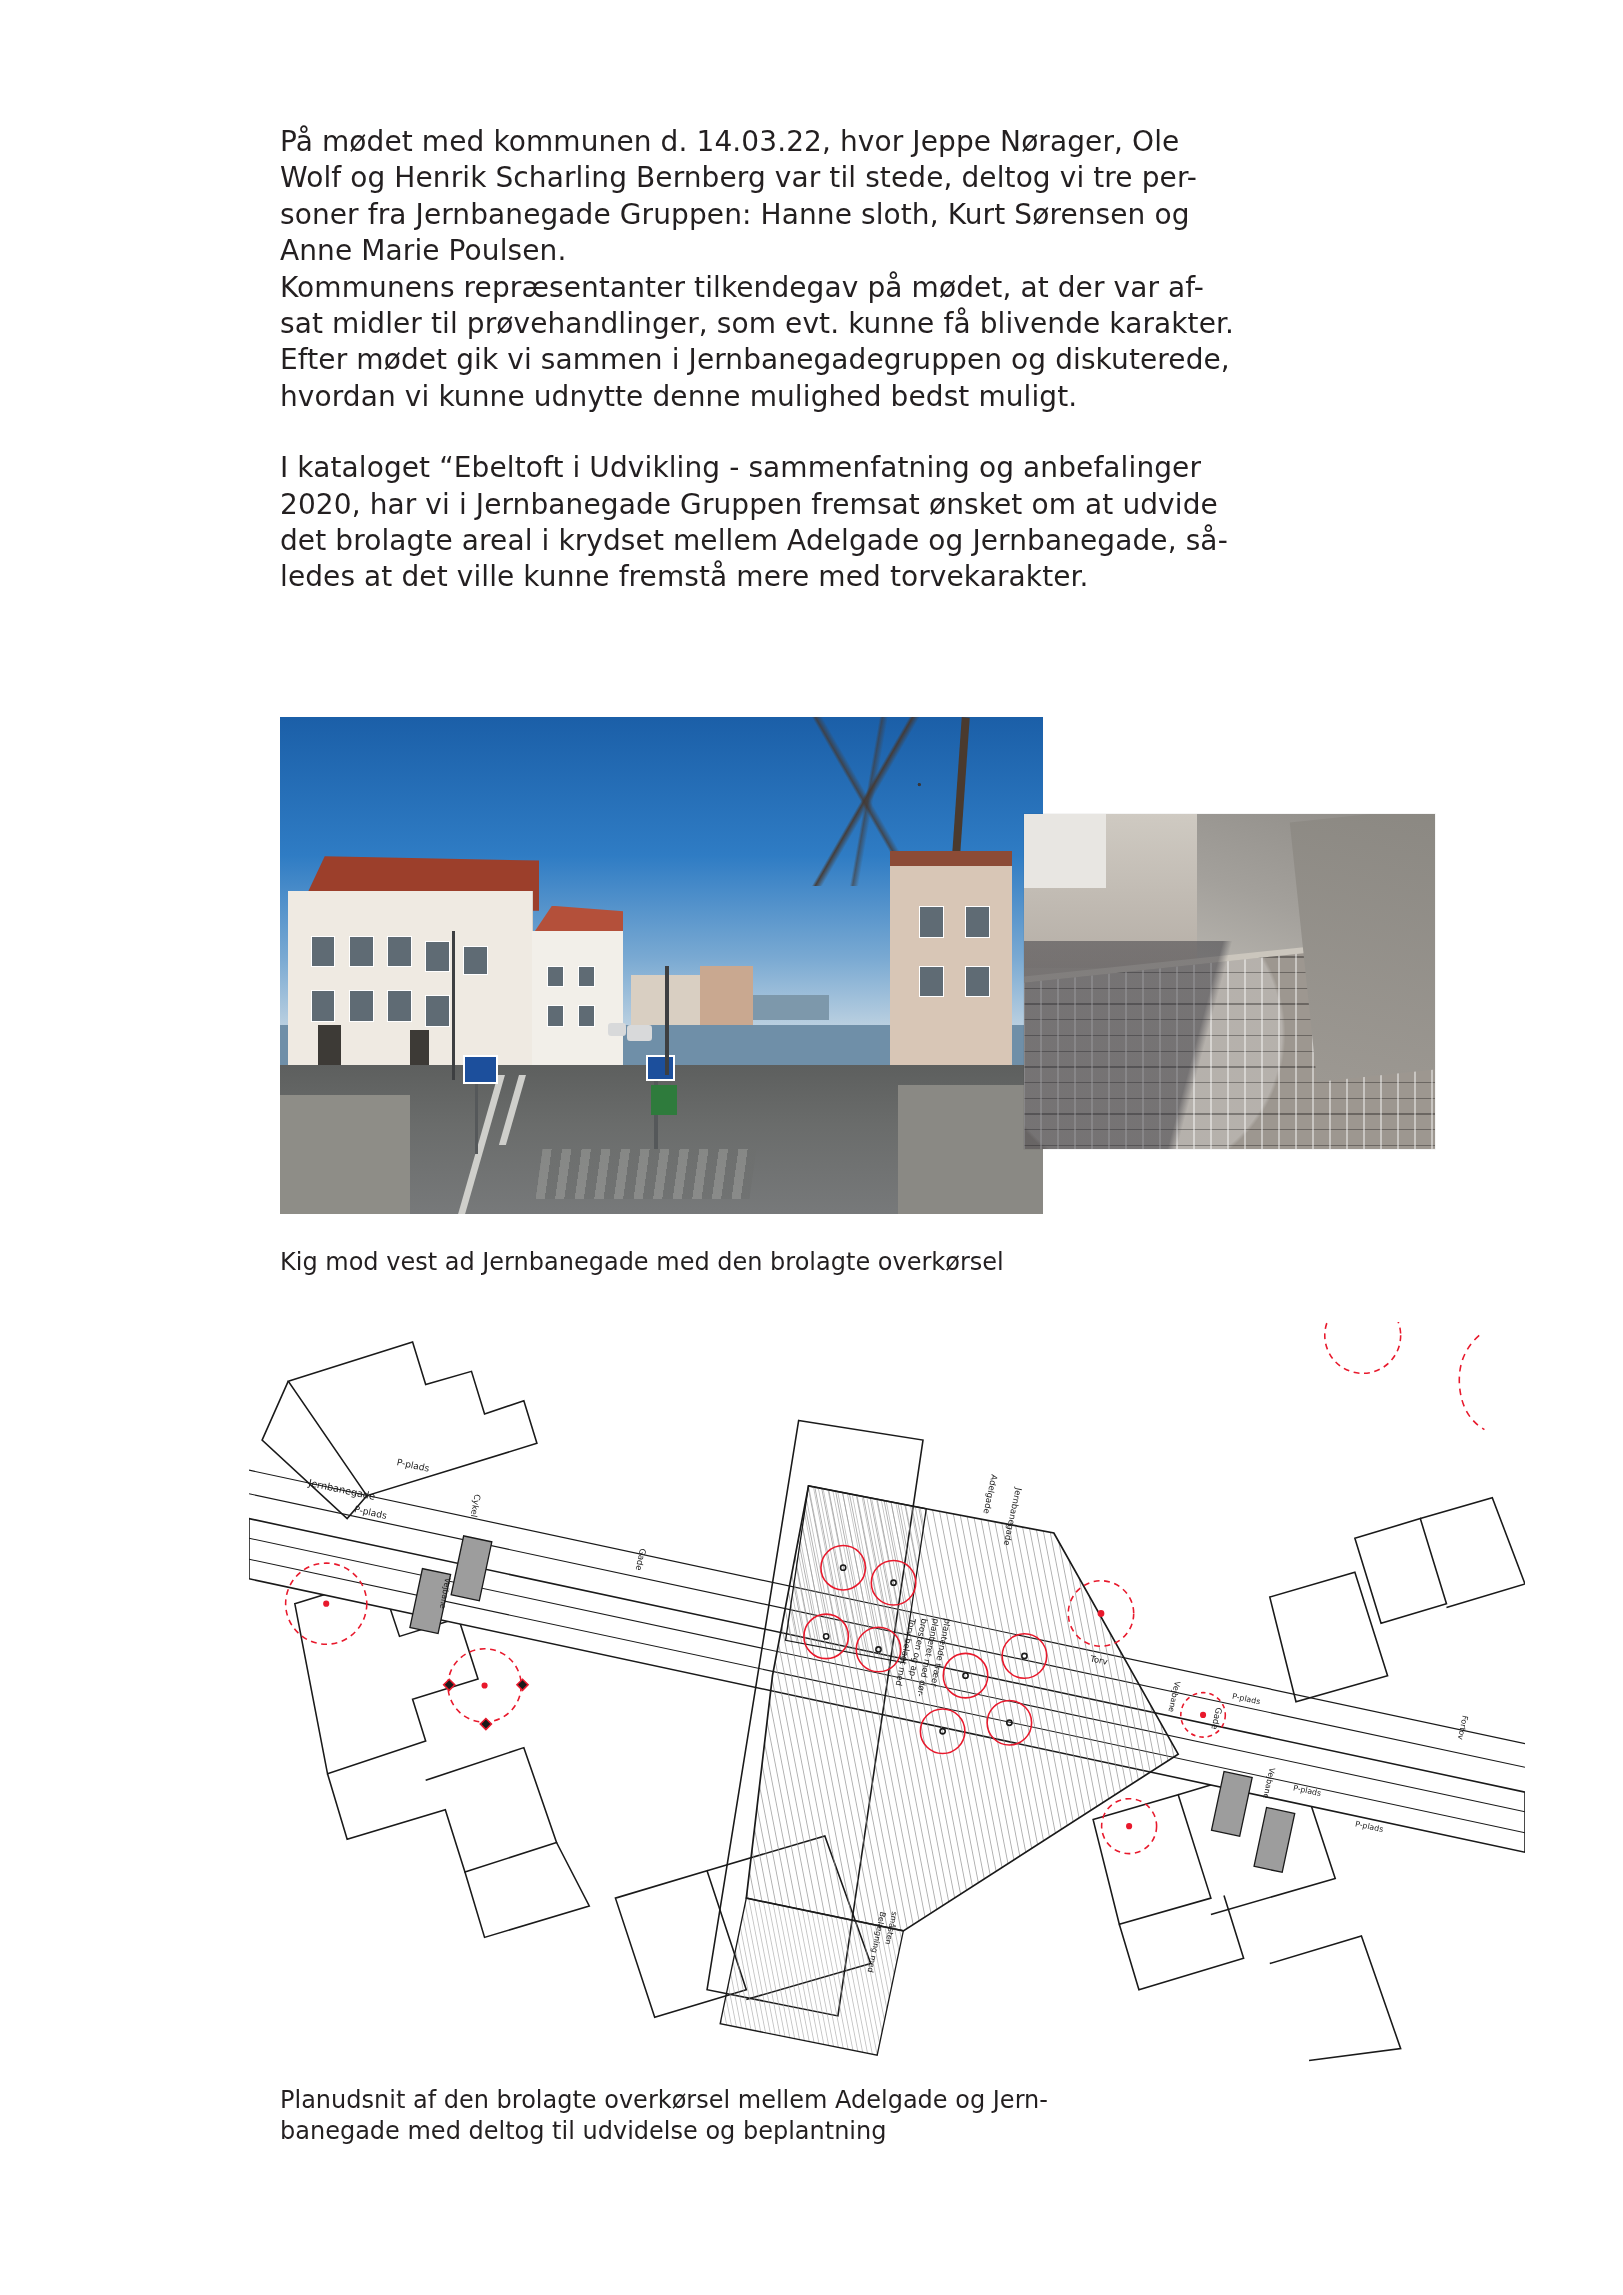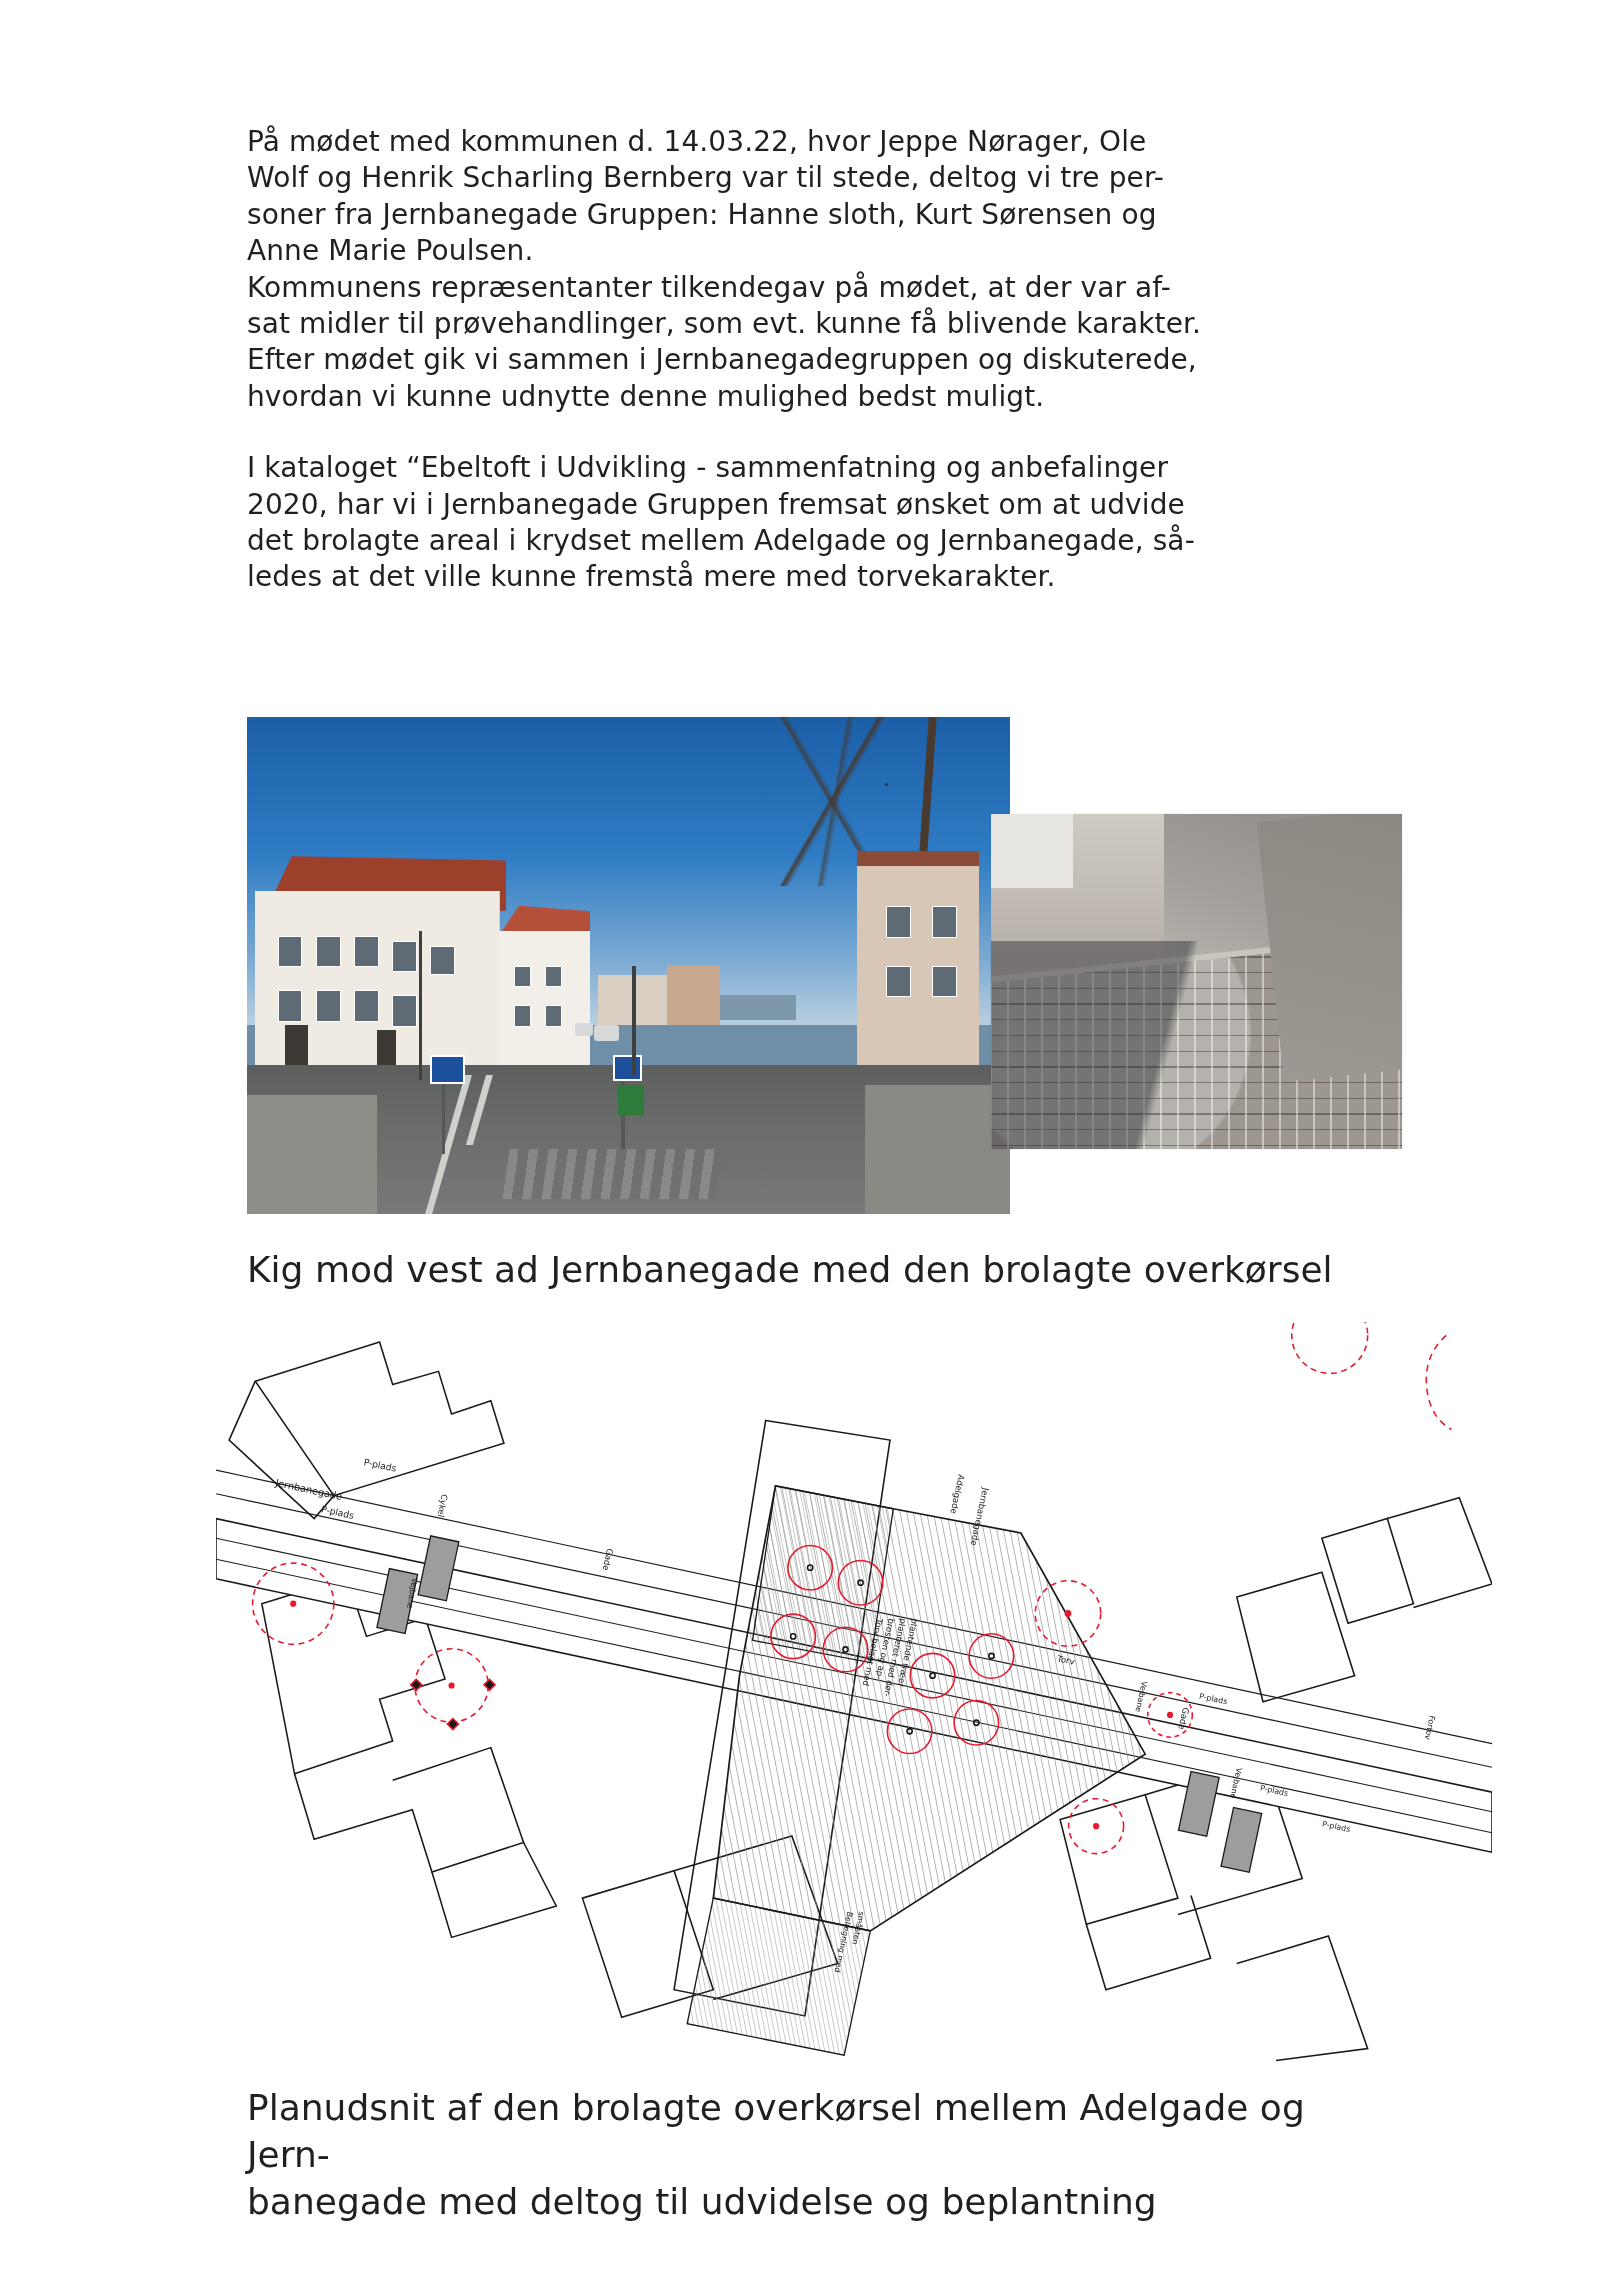--- a/index.html
+++ b/index.html
@@ -12,20 +12,21 @@
     height: 2295px;
     font-family: "DejaVu Sans", sans-serif;
     color: #231f20;
     position: relative;
     overflow: hidden;
   }
   .page {
     position: absolute;
     inset: 0;
     padding: 6px;
+    margin-left: 33px;
   }
   .content {
     position: absolute;
     left: 247px;
     top: 124px;
     width: 1152px;
   }
   .para {
     font-size: 28px;
     line-height: 1.30;
@@ -256,21 +257,21 @@
   .ins-asphalt {
     position: absolute;
     right: -4%; top: 0; width: 36%; height: 78%;
     background: linear-gradient(200deg, #8b8882 0%, #9c9892 100%);
     transform: rotate(-6deg);
   }
 
   .caption {
     position: absolute;
     left: 247px;
-    font-size: 36px;
+    font-size: 24px;
     line-height: 1.30;
     color: #231f20;
   }
   #caption-photo { top: 1247px; }
   #caption-plan  { top: 2085px; width: 1113px; }
 
   
   .plan {
     position: absolute;
     left: 216px;

